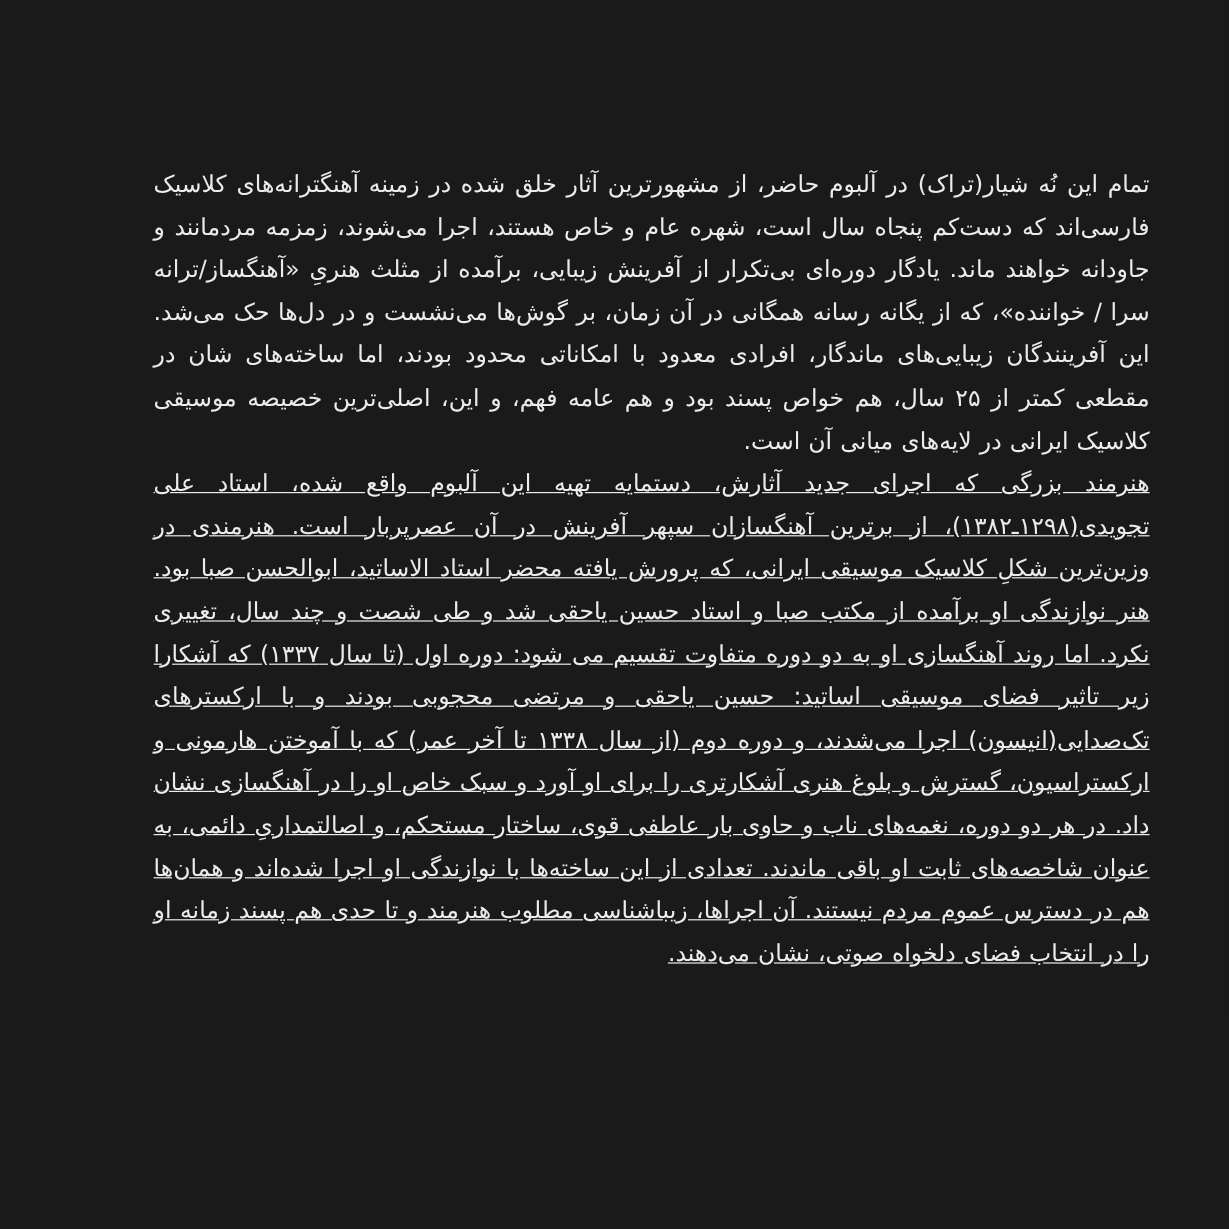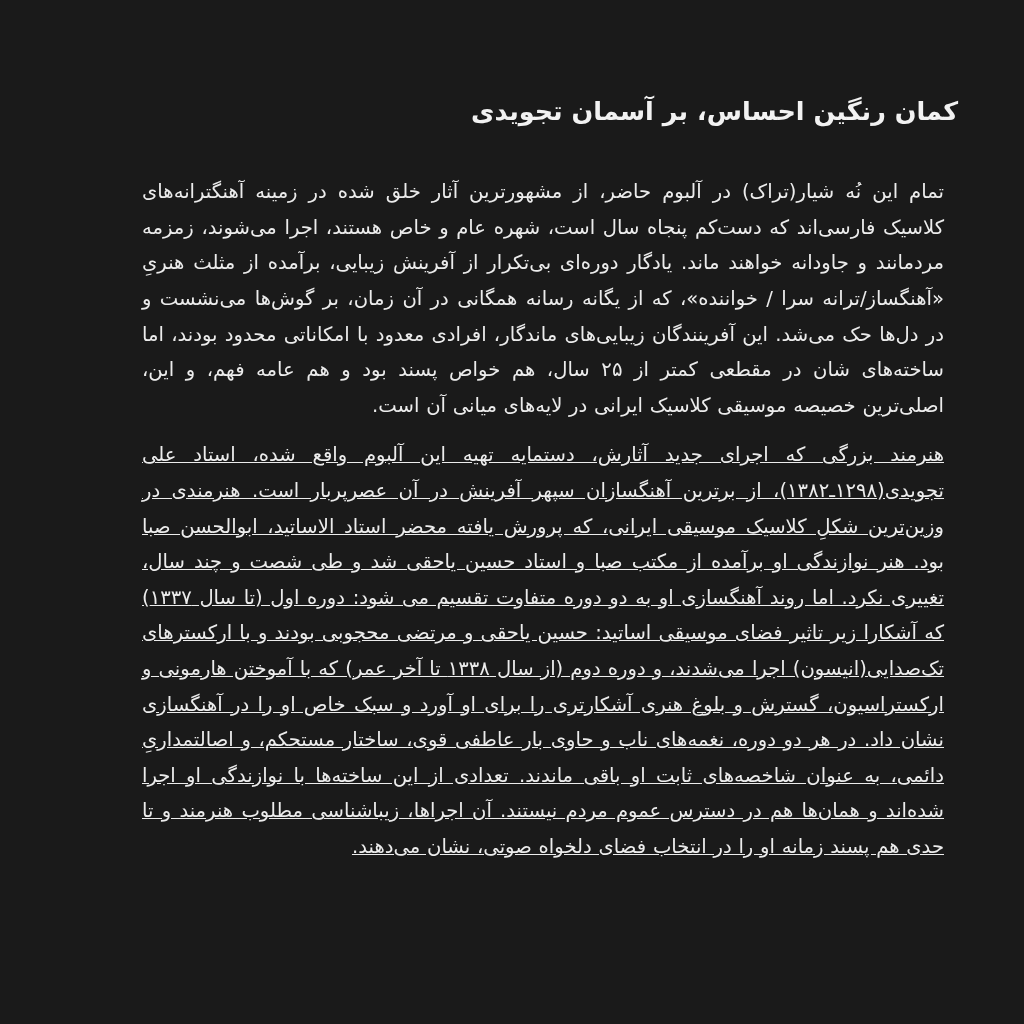--- a/index.html
+++ b/index.html
@@ -48,21 +48,21 @@
     margin-top: 44px;
   }
 
   .para {
     font-size: 19.6px;
     font-weight: 400;
     color: #ececec;
     text-align: justify;
     text-align-last: right;
     line-height: 35.6px;
-    margin: 14px;
+    margin: 0;
     padding: 0;
     word-spacing: 0.5px;
     -webkit-font-smoothing: antialiased;
   }
 
   .para + .para {
     margin-top: 0px;
   }
 
   .para.last {
@@ -70,21 +70,20 @@
     text-align-last: right;
     text-decoration: underline;
   }
 </style>
 </head>
 <body style="background: rgb(26, 26, 26);">
 
 <div class="page">
   <div class="article">
 
-    <h1 class="doc-title">کمان رنگین احساس، بر آسمان تجویدی</h1>
 
     <div class="body-block">
       <p class="para" style="color: rgb(236, 236, 236);">تمام این نُه شیار(تراک) در آلبوم حاضر، از مشهورترین آثار خلق شده در زمینه آهنگترانه‌های کلاسیک فارسی‌اند که دست‌کم پنجاه سال است، شهره عام و خاص هستند، اجرا می‌شوند، زمزمه مردمانند و جاودانه خواهند ماند. یادگار دوره‌ای بی‌تکرار از آفرینش زیبایی، برآمده از مثلث هنریِ «آهنگساز/ترانه سرا / خواننده»، که از یگانه رسانه همگانی در آن زمان، بر گوش‌ها می‌نشست و در دل‌ها حک می‌شد. این آفرینندگان زیبایی‌های ماندگار، افرادی معدود با امکاناتی محدود بودند، اما ساخته‌های شان در مقطعی کمتر از ۲۵ سال، هم خواص پسند بود و هم عامه فهم، و این، اصلی‌ترین خصیصه موسیقی کلاسیک ایرانی در لایه‌های میانی آن است.</p>
       <p class="para last" style="color: rgb(236, 236, 236);">هنرمند بزرگی که اجرای جدید آثارش، دستمایه تهیه این آلبوم واقع شده، استاد علی تجویدی(۱۲۹۸ـ۱۳۸۲)، از برترین آهنگسازان سپهر آفرینش در آن عصرپربار است. هنرمندی در وزین‌ترین شکلِ کلاسیک موسیقی ایرانی، که پرورش یافته محضر استاد الاساتید، ابوالحسن صبا بود. هنر نوازندگی او برآمده از مکتب صبا و استاد حسین یاحقی شد و طی شصت و چند سال، تغییری نکرد. اما روند آهنگسازی او به دو دوره متفاوت تقسیم می شود: دوره اول (تا سال ۱۳۳۷) که آشکارا زیر تاثیر فضای موسیقی اساتید: حسین یاحقی و مرتضی محجوبی بودند و با ارکسترهای تک‌صدایی(انیسون) اجرا می‌شدند، و دوره دوم (از سال ۱۳۳۸ تا آخر عمر) که با آموختن هارمونی و ارکستراسیون، گسترش و بلوغ هنری آشکارتری را برای او آورد و سبک خاص او را در آهنگسازی نشان داد. در هر دو دوره، نغمه‌های ناب و حاوی بار عاطفی قوی، ساختار مستحکم، و اصالتمداریِ دائمی، به عنوان  شاخصه‌های ثابت او باقی ماندند. تعدادی از این ساخته‌ها با نوازندگی او اجرا شده‌اند و همان‌ها هم در دسترس عموم مردم نیستند. آن اجراها، زیباشناسی مطلوب هنرمند و تا حدی هم پسند زمانه او را در انتخاب فضای دلخواه صوتی، نشان می‌دهند.</p>
     </div>
 
   </div>
 </div>
 
 </body></html>

